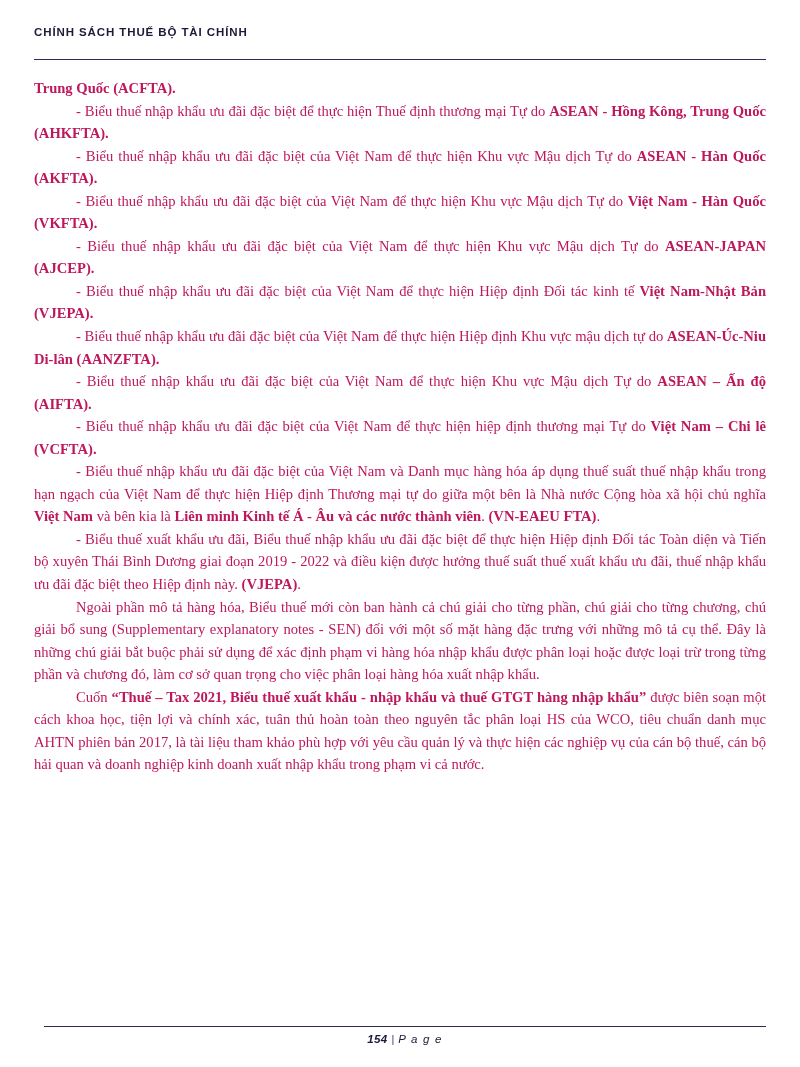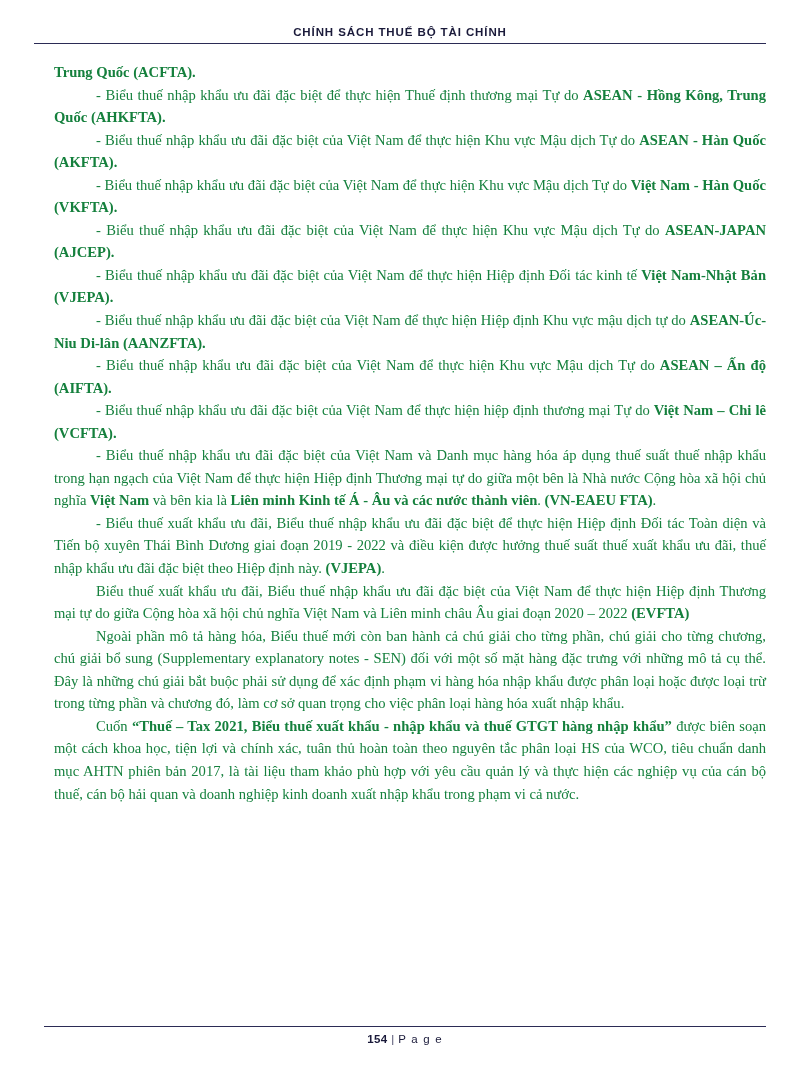--- a/index.html
+++ b/index.html
@@ -15,58 +15,58 @@
     overflow: hidden;
   }
   .page {
     position: relative;
     width: 800px;
     height: 1067px;
     box-sizing: border-box;
     padding: 26px 34px 0 34px;
   }
   .header {
-    text-align: center;
+    text-align: left;
     font-family: "Liberation Sans", sans-serif;
     font-size: 11.5px;
     font-weight: 700;
     letter-spacing: 0.9px;
     color: #1a1a3a;
-    padding-bottom: 5px;
+    padding-bottom: 21px;
     border-bottom: 1.1px solid #2b2b55;
     width: 100%;
   }
   .body-text {
     margin-top: 17px;
     font-family: "Liberation Serif", serif;
     font-size: 14.6px;
     line-height: 1.545;
     text-align: justify;
-    color: #15803d;
-    margin-left: 20px;
+    color: #be185d;
   }
   .body-text p {
     margin: 0;
     text-align: justify;
     text-justify: inter-word;
   }
   .indent {
     text-indent: 42px;
   }
   .bold {
     font-weight: 700;
   }
   .spacer-line {
     height: 18px;
   }
   .footer {
     position: absolute;
     left: 44px;
     right: 34px;
     bottom: 22px;
+    font-style: italic;
   }
   .footer-rule {
     border-top: 1.1px solid #2b2b55;
     width: 100%;
   }
   .footer-text {
     text-align: center;
     font-family: "Liberation Sans", sans-serif;
     font-size: 11.5px;
     color: #1a1a3a;
@@ -97,21 +97,20 @@
       <p class="indent"><span>- Biểu thuế nhập khẩu ưu đãi đặc biệt để thực hiện Thuế định thương mại Tự do </span><span class="bold">ASEAN - Hồng Kông, Trung Quốc (AHKFTA).</span></p>
       <p class="indent"><span>- Biểu thuế nhập khẩu ưu đãi đặc biệt của Việt Nam để thực hiện Khu vực Mậu dịch Tự do </span><span class="bold">ASEAN - Hàn Quốc (AKFTA).</span></p>
       <p class="indent"><span>- Biểu thuế nhập khẩu ưu đãi đặc biệt của Việt Nam để thực hiện Khu vực Mậu dịch Tự do </span><span class="bold">Việt Nam - Hàn Quốc (VKFTA).</span></p>
       <p class="indent"><span>- Biểu thuế nhập khẩu ưu đãi đặc biệt của Việt Nam để thực hiện Khu vực Mậu dịch Tự do </span><span class="bold">ASEAN-JAPAN (AJCEP).</span></p>
       <p class="indent"><span>- Biểu thuế nhập khẩu ưu đãi đặc biệt của Việt Nam để thực hiện Hiệp định Đối tác kinh tế </span><span class="bold">Việt Nam-Nhật Bản (VJEPA).</span></p>
       <p class="indent"><span>- Biểu thuế nhập khẩu ưu đãi đặc biệt của Việt Nam để thực hiện Hiệp định Khu vực mậu dịch tự do </span><span class="bold">ASEAN-Úc-Niu Di-lân (AANZFTA).</span></p>
       <p class="indent"><span>- Biểu thuế nhập khẩu ưu đãi đặc biệt của Việt Nam để thực hiện Khu vực Mậu dịch Tự do </span><span class="bold">ASEAN – Ấn độ (AIFTA).</span></p>
       <p class="indent"><span>- Biểu thuế nhập khẩu ưu đãi đặc biệt của Việt Nam để thực hiện hiệp định thương mại Tự do </span><span class="bold">Việt Nam – Chi lê (VCFTA).</span></p>
       <p class="indent"><span>- Biểu thuế nhập khẩu ưu đãi đặc biệt của Việt Nam và Danh mục hàng hóa áp dụng thuế suất thuế nhập khẩu trong hạn ngạch của Việt Nam để thực hiện Hiệp định Thương mại tự do giữa một bên là Nhà nước Cộng hòa xã hội chủ nghĩa </span><span class="bold">Việt Nam</span><span> và bên kia là </span><span class="bold">Liên minh Kinh tế Á - Âu và các nước thành viên</span><span>. </span><span class="bold">(VN-EAEU FTA)</span><span>.</span></p>
       <p class="indent"><span>- Biểu thuế xuất khẩu ưu đãi, Biểu thuế nhập khẩu ưu đãi đặc biệt để thực hiện Hiệp định Đối tác Toàn diện và Tiến bộ xuyên Thái Bình Dương giai đoạn 2019 - 2022 và điều kiện được hưởng thuế suất thuế xuất khẩu ưu đãi, thuế nhập khẩu ưu đãi đặc biệt theo Hiệp định này. </span><span class="bold">(VJEPA)</span><span>.</span></p>
-      <p class="indent"><span>Biểu thuế xuất khẩu ưu đãi, Biểu thuế nhập khẩu ưu đãi đặc biệt của Việt Nam để thực hiện Hiệp định Thương mại tự do giữa Cộng hòa xã hội chủ nghĩa Việt Nam và Liên minh châu Âu giai đoạn 2020 – 2022 </span><span class="bold">(EVFTA)</span></p>
       <p class="indent"><span>Ngoài phần mô tả hàng hóa, Biểu thuế mới còn ban hành cả chú giải cho từng phần, chú giải cho từng chương, chú giải bổ sung (Supplementary explanatory notes - SEN) đối với một số mặt hàng đặc trưng với những mô tả cụ thể. Đây là những chú giải bắt buộc phải sử dụng để xác định phạm vi hàng hóa nhập khẩu được phân loại hoặc được loại trừ trong từng phần và chương đó, làm cơ sở quan trọng cho việc phân loại hàng hóa xuất nhập khẩu.</span></p>
       <p class="indent"><span>Cuốn </span><span class="bold">“Thuế – Tax 2021, Biểu thuế xuất khẩu - nhập khẩu và thuế GTGT hàng nhập khẩu”</span><span> được biên soạn một cách khoa học, tiện lợi và chính xác, tuân thủ hoàn toàn theo nguyên tắc phân loại HS của WCO, tiêu chuẩn danh mục AHTN phiên bản 2017, là tài liệu tham khảo phù hợp với yêu cầu quản lý và thực hiện các nghiệp vụ của cán bộ thuế, cán bộ hải quan và doanh nghiệp kinh doanh xuất nhập khẩu trong phạm vi cả nước.</span></p>
       <div class="spacer-line"></div>
     </div>
 
   <div class="footer">
     <div class="footer-rule"></div>
     <div class="footer-text">
       <span class="pg-num">154</span>
       <span class="pg-sep">|</span>

